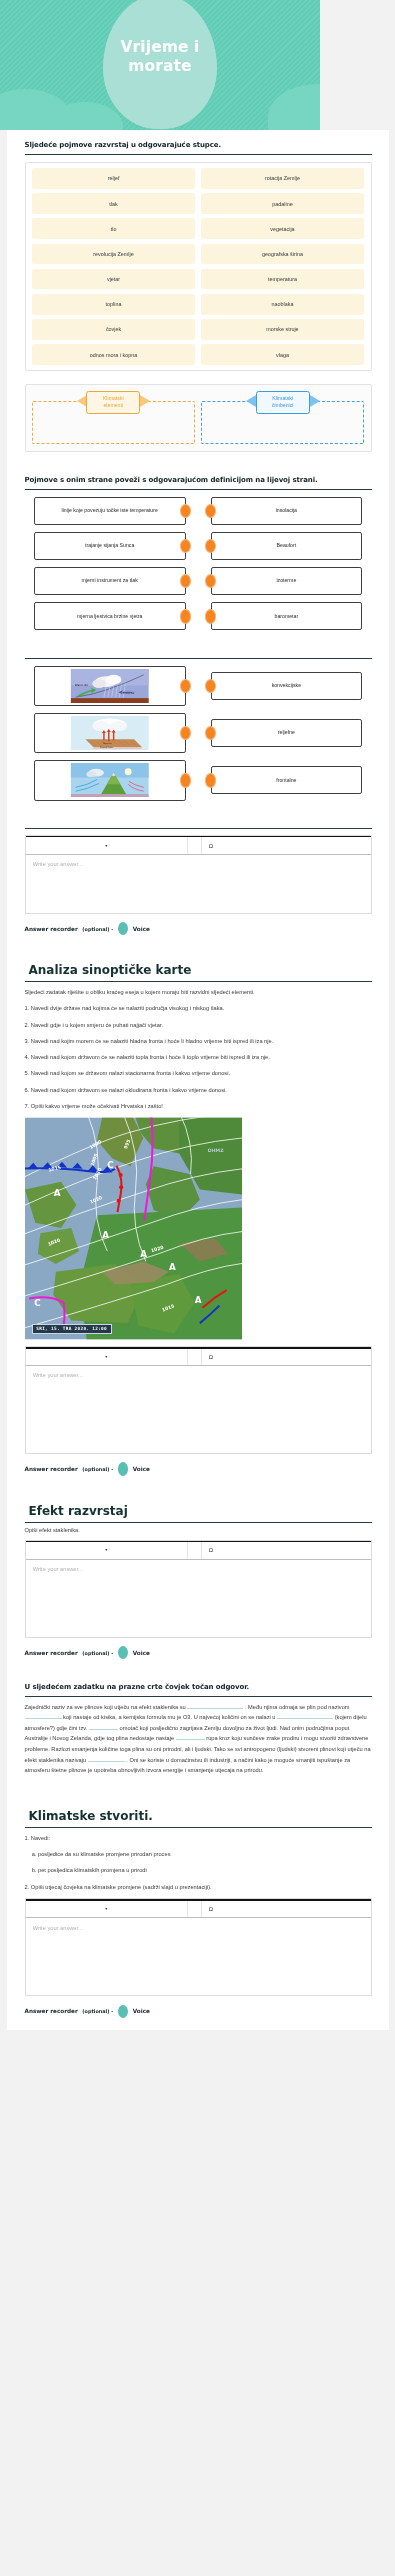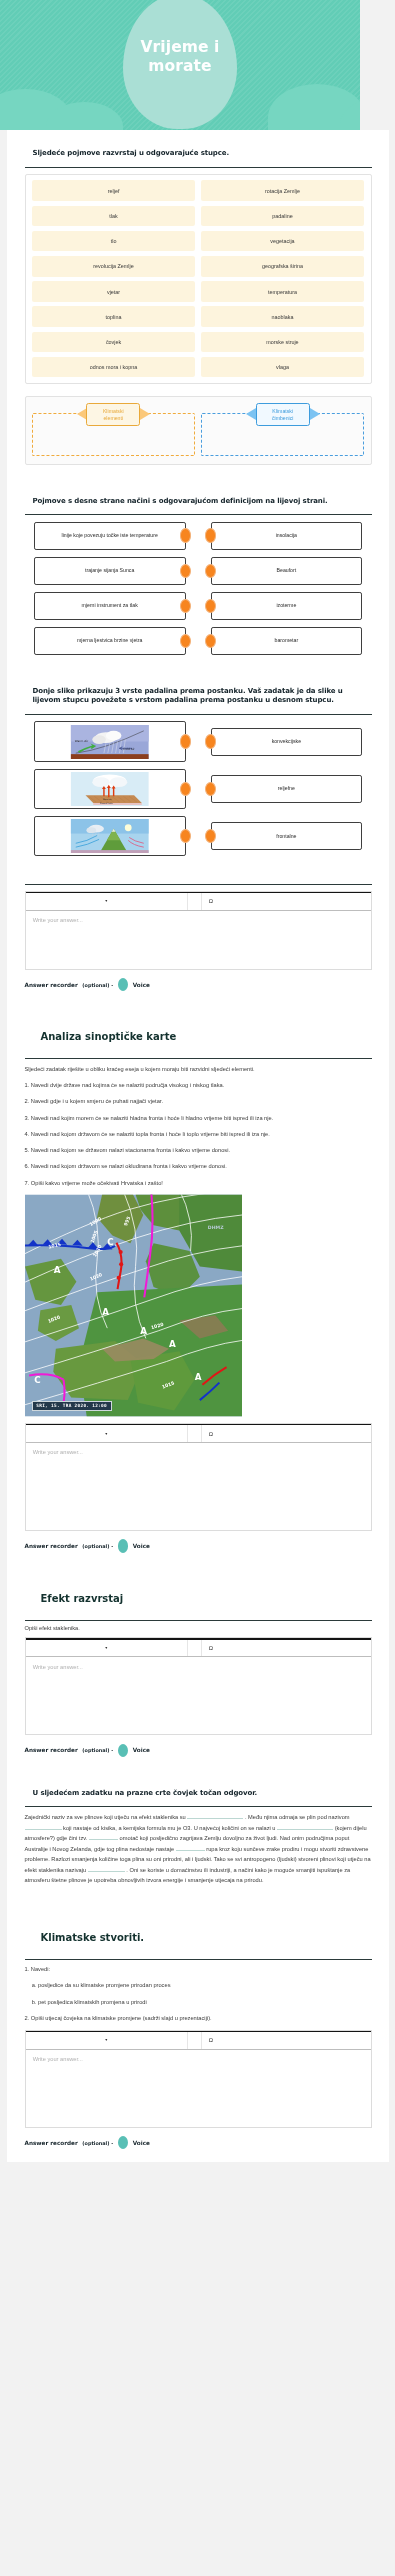--- a/index.html
+++ b/index.html
@@ -9,21 +9,21 @@
     width:396px;
     background:#f2f2f2;
     font-family:"Liberation Sans", sans-serif;
     color:#1d2b2b;
     -webkit-font-smoothing:antialiased;
   }
 
   
   .hero {
     position:relative;
-    width:360px;
+    width:320px;
     height:130px;
     background:#62cdb6;
     overflow:hidden;
   }
   .hero-stripes {
     position:absolute; inset:0;
     background:repeating-linear-gradient(135deg,
        rgba(255,255,255,.07) 0 1.5px, rgba(255,255,255,0) 1.5px 3.6px);
   }
   .hero-bumps { position:absolute; left:0; right:0; bottom:0; height:72px; }
@@ -63,28 +63,28 @@
   }
   .pad { padding:0 17.5px; }
 
   .q-heading {
     font-family:"DejaVu Sans", sans-serif;
     font-weight:bold;
     font-size:7px;
     line-height:1.33;
     color:#14232a;
     letter-spacing:-0.1px;
-    margin:8px;
+    margin:0;
   }
   .sect-title {
     font-family:"DejaVu Sans", sans-serif;
     font-weight:bold;
-    font-size:10px;
+    font-size:12px;
     color:#14322f;
-    margin:16px;
+    margin:4px;
   }
   .rule {
     height:0.5px;
     background:#2b3a3a;
     margin:3.6px 0 0 0;
   }
   .spacer-lg { height:24px; }
 
   
   .tilebank {
@@ -338,21 +338,21 @@
           <div class="ribbon-plate">Klimatski čimbenici</div>
         </div>
         <div class="dropzone blue"></div>
       </div>
     </div>
   </div>
 
   <div class="spacer-lg"></div>
 
   <div class="pad">
-    <p class="q-heading">Pojmove s desne strane načini s odgovarajućom definicijom na lijevoj strani.</p>
+    <p class="q-heading">Pojmove s onim strane poveži s odgovarajućom definicijom na lijevoj strani.</p>
     <div class="rule"></div>
 
     <div class="matchgrid">
       <div class="mrow">
         <div class="mbox">linije koje povezuju točke iste temperature</div>
         <span class="knob right"></span>
       </div>
       <div class="mrow">
         <span class="knob left"></span>
         <div class="mbox">insolacija</div>
@@ -383,21 +383,20 @@
       <div class="mrow">
         <span class="knob left"></span>
         <div class="mbox">barometar</div>
       </div>
     </div>
   </div>
 
   <div class="spacer-lg"></div>
 
   <div class="pad">
-    <p class="q-heading">Donje slike prikazuju 3 vrste padalina prema postanku. Vaš zadatak je da slike u lijevom stupcu povežete s vrstom padalina prema postanku u desnom stupcu.</p>
     <div class="rule"></div>
 
     <div class="matchgrid">
 
       <div class="mrow">
         <div class="mbox pic">
           <svg class="thumb" viewBox="0 0 160 70" style="font-size:10px">
             <rect x="0" y="0" width="160" height="70" fill="#9aa7d8"></rect>
             <rect x="0" y="0" width="160" height="34" fill="#aab4e0"></rect>
             <rect x="0" y="60" width="160" height="10" fill="#8b3e1e"></rect>

